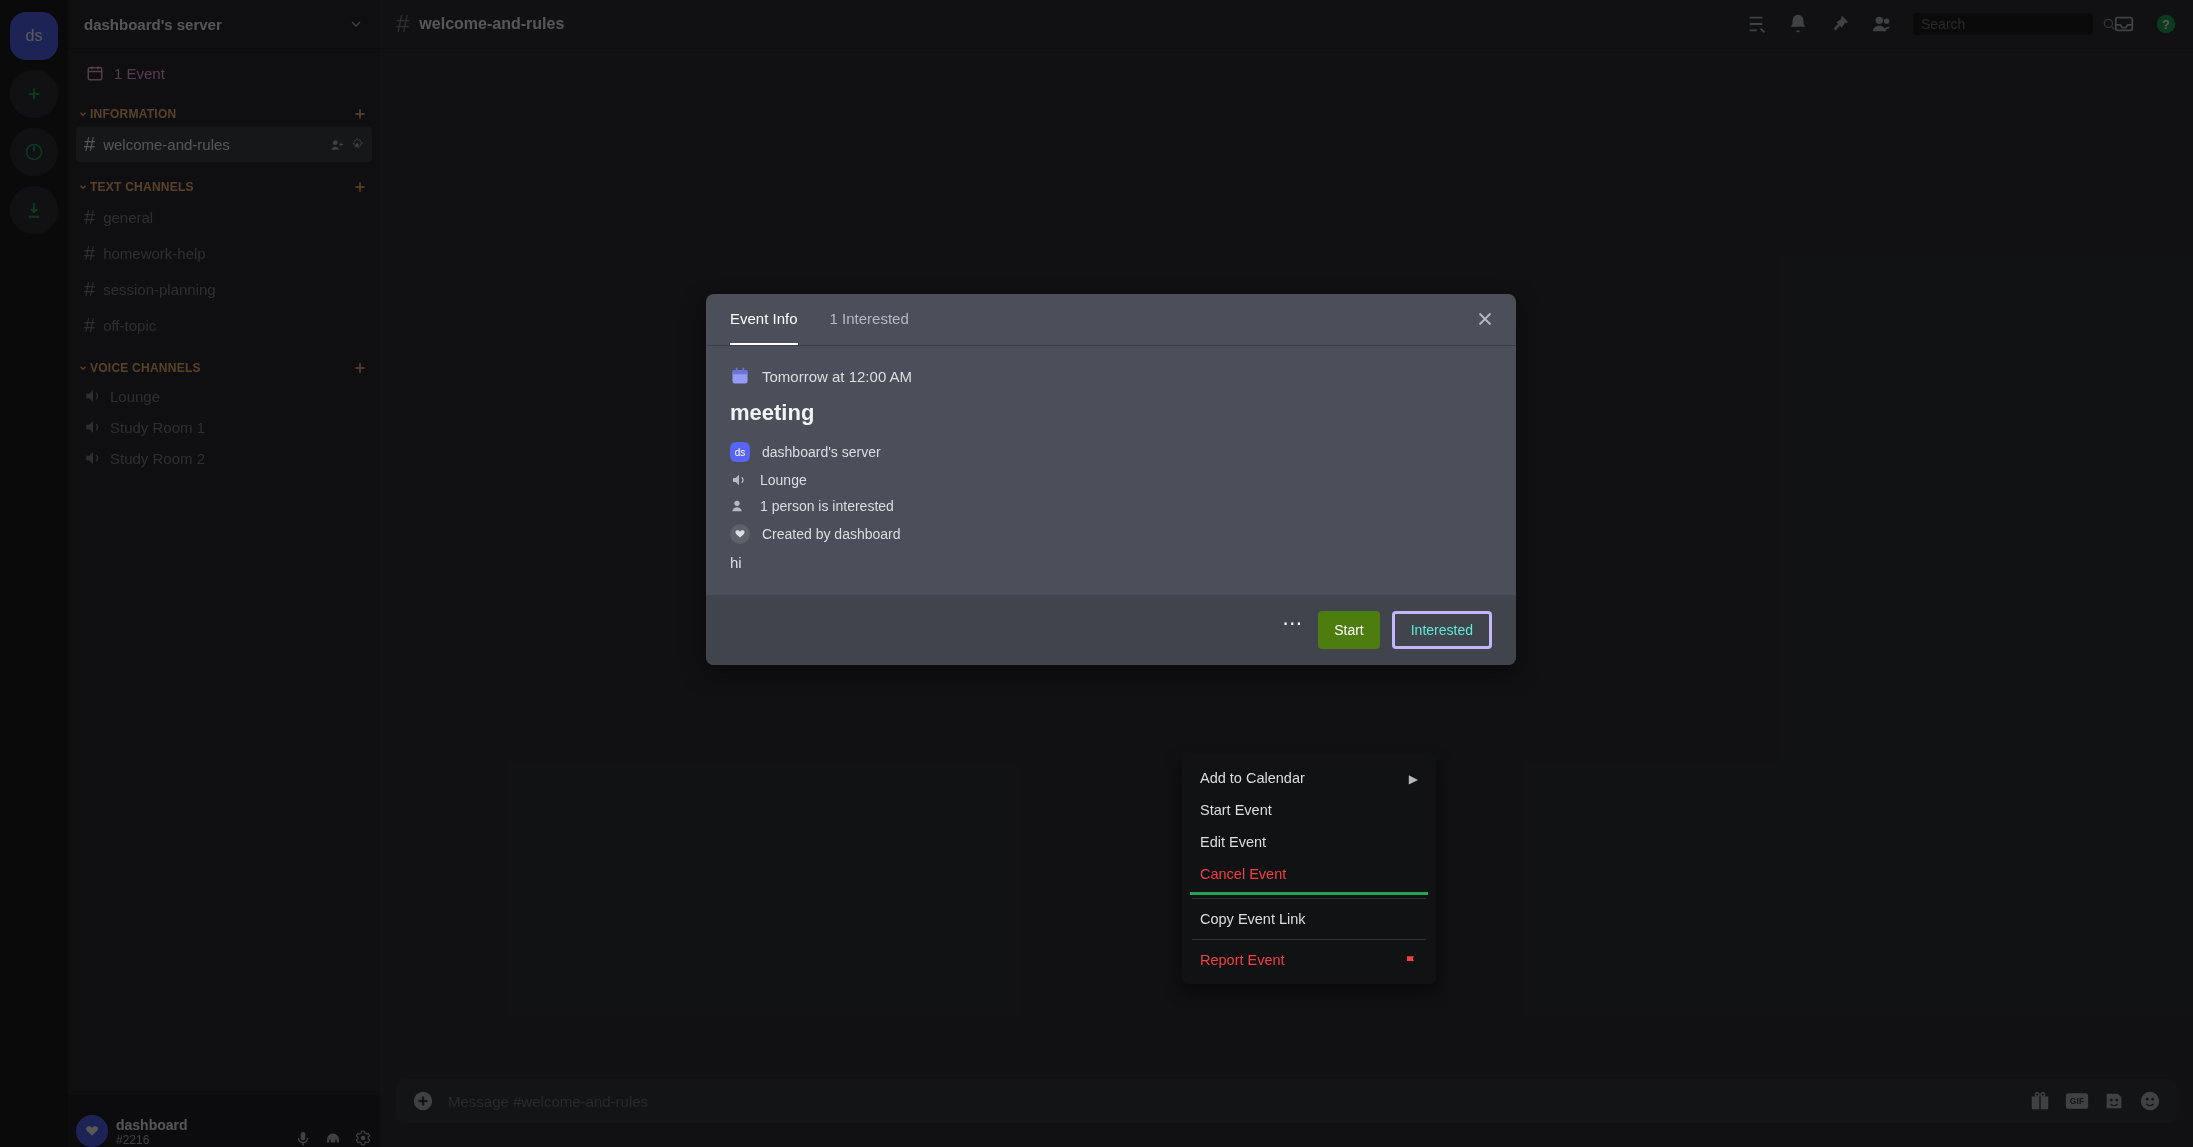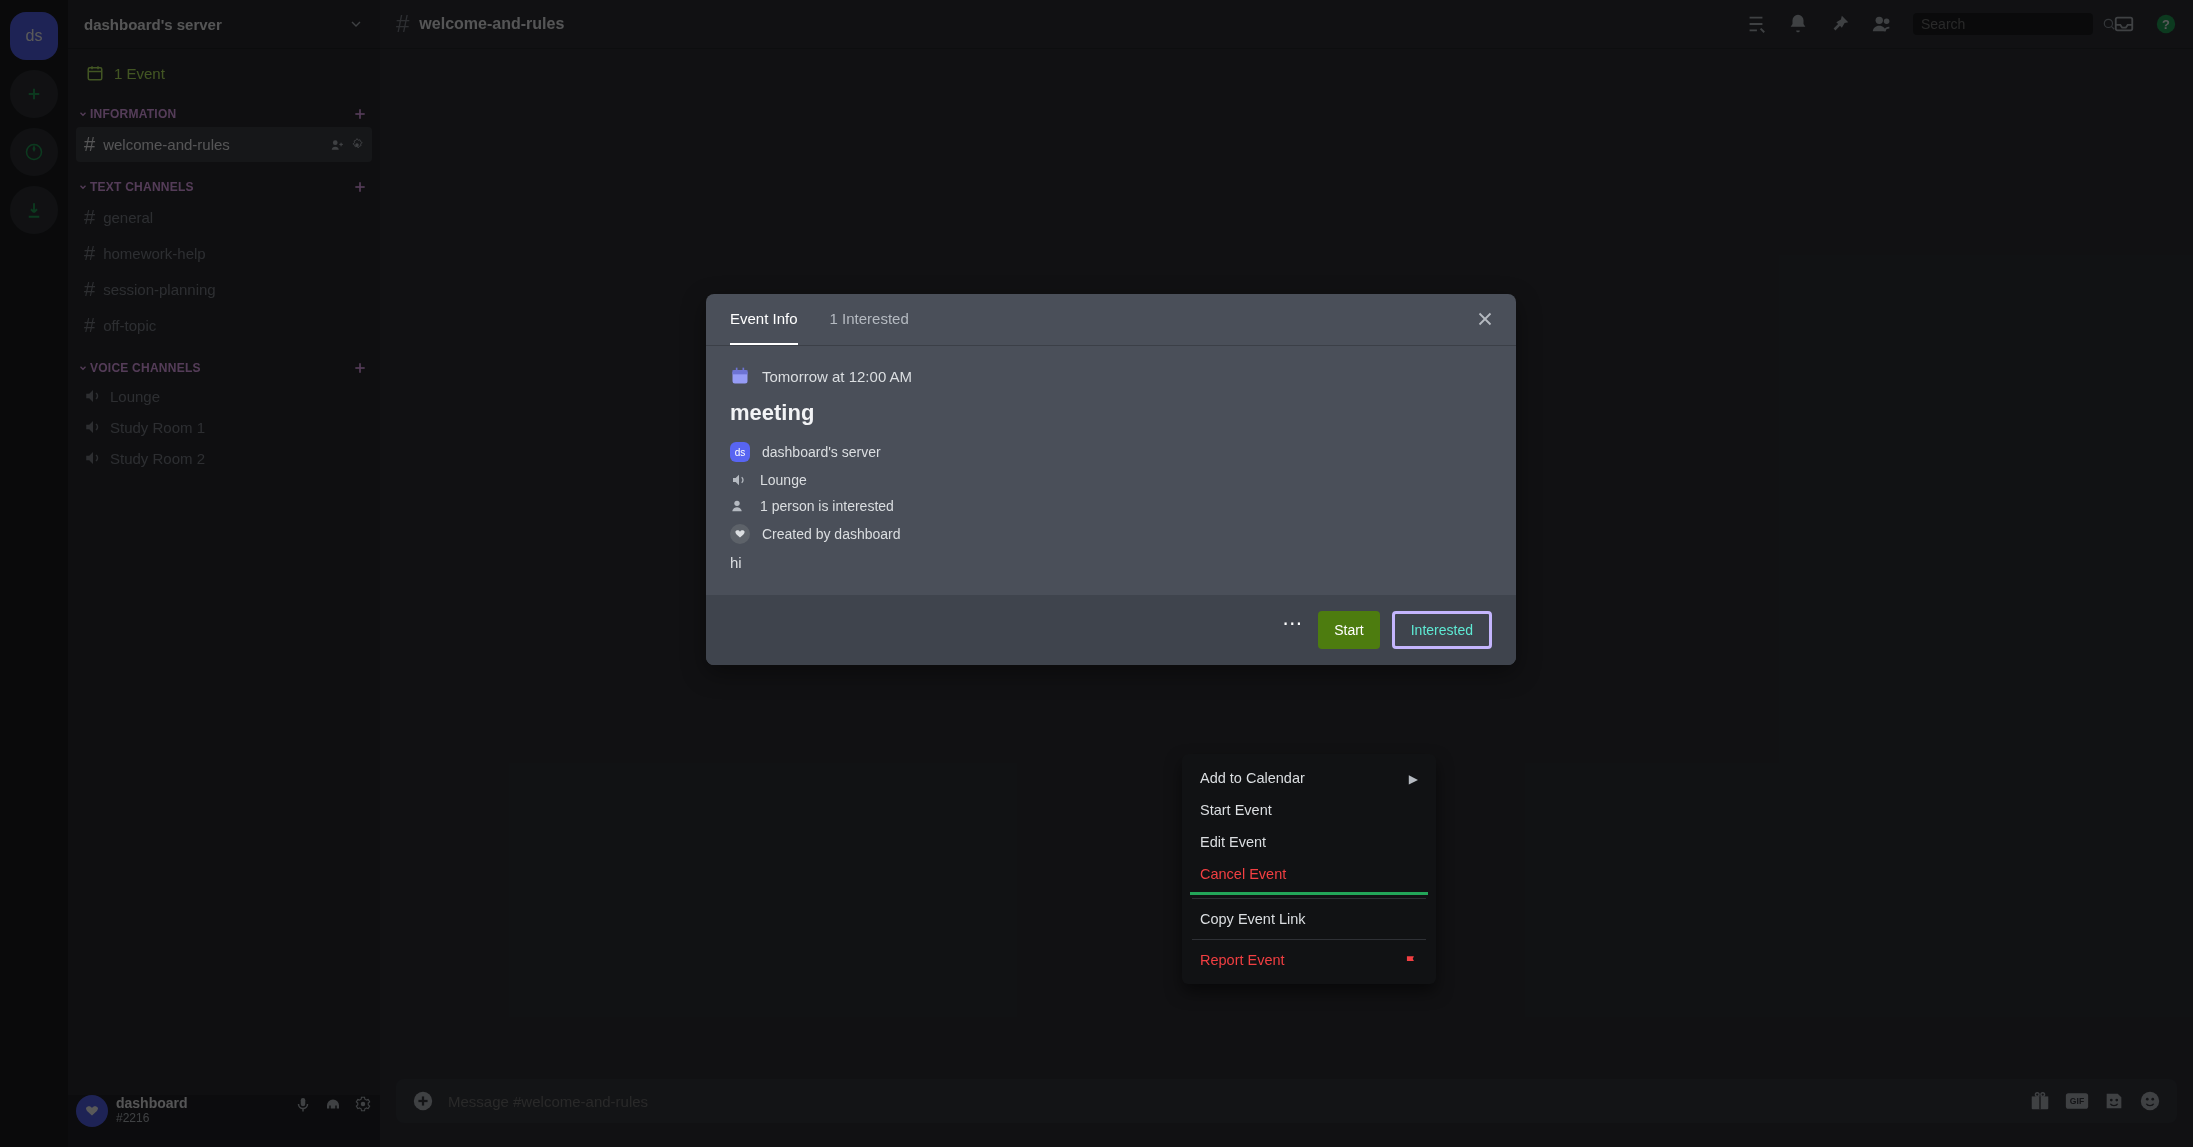--- a/index.html
+++ b/index.html
@@ -61,27 +61,27 @@
       align-items: center;
       justify-content: space-between;
       box-shadow: 0 1px 0 rgba(0,0,0,0.2);
       cursor: pointer;
     }
     .server-name { font-size: 15px; font-weight: 600; color: #f2f3f5; }
     .channel-list { flex: 1; padding: 8px; overflow-y: auto; }
     .events-row {
       display: flex; align-items: center; gap: 10px;
       padding: 8px 10px; border-radius: 4px;
-      color: #bef264; font-size: 15px;
+      color: #f9a8d4; font-size: 15px;
       cursor: pointer;
     }
     .category-header {
       display: flex; align-items: center; justify-content: space-between;
       padding: 16px 4px 4px 2px;
-      color: #f0abfc; font-size: 12px; font-weight: 600;
+      color: #fdba74; font-size: 12px; font-weight: 600;
       letter-spacing: 0.02em; text-transform: uppercase;
       cursor: pointer;
     }
     .category-left { display: flex; align-items: center; gap: 2px; }
     .channel-item {
       display: flex; align-items: center; gap: 8px;
       padding: 6px 8px; margin: 1px 0; border-radius: 4px;
       color: #80848e; font-size: 15px;
       cursor: pointer;
     }
@@ -89,21 +89,21 @@
       background: #404249; color: #f2f3f5;
     }
     .channel-item.active .channel-icons { display: flex; }
     .channel-icons { display: none; margin-left: auto; gap: 6px; color: #b5bac1; }
     .hash-icon { font-size: 20px; color: #80848e; }
     .channel-item.active .hash-icon { color: #f2f3f5; }
 
     
     .user-footer {
       height: 52px; background: #232428;
-      display: flex; align-items: flex-start; padding: 0 8px;
+      display: flex; align-items: flex-end; padding: 0 8px;
     }
     .avatar { width: 32px; height: 32px; border-radius: 50%; background: #5865f2; display:flex; align-items:center; justify-content:center; color:#fff; font-size:13px; }
     .user-info { margin-left: 8px; flex: 1; }
     .username { font-size: 14px; font-weight: 600; color: #f2f3f5; }
     .discrim { font-size: 12px; color: #b5bac1; }
     .footer-icons { display: flex; gap: 12px; color: #b5bac1; }
 
     
     .main { flex: 1; background: #313338; display: flex; flex-direction: column; }
     .top-bar {

